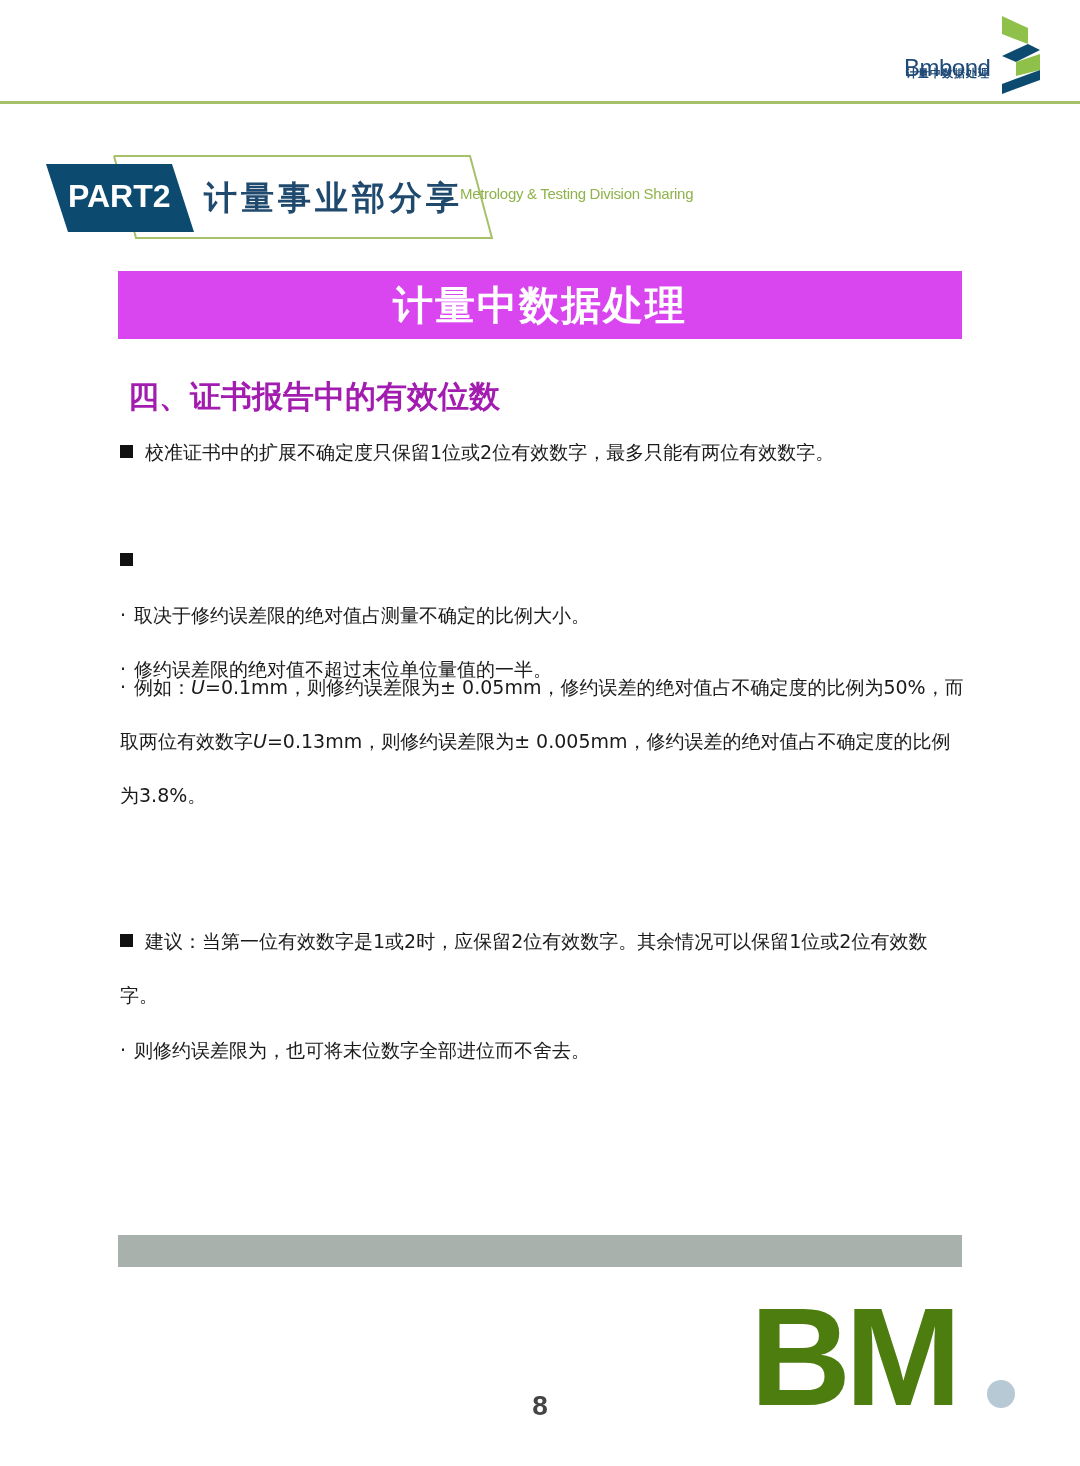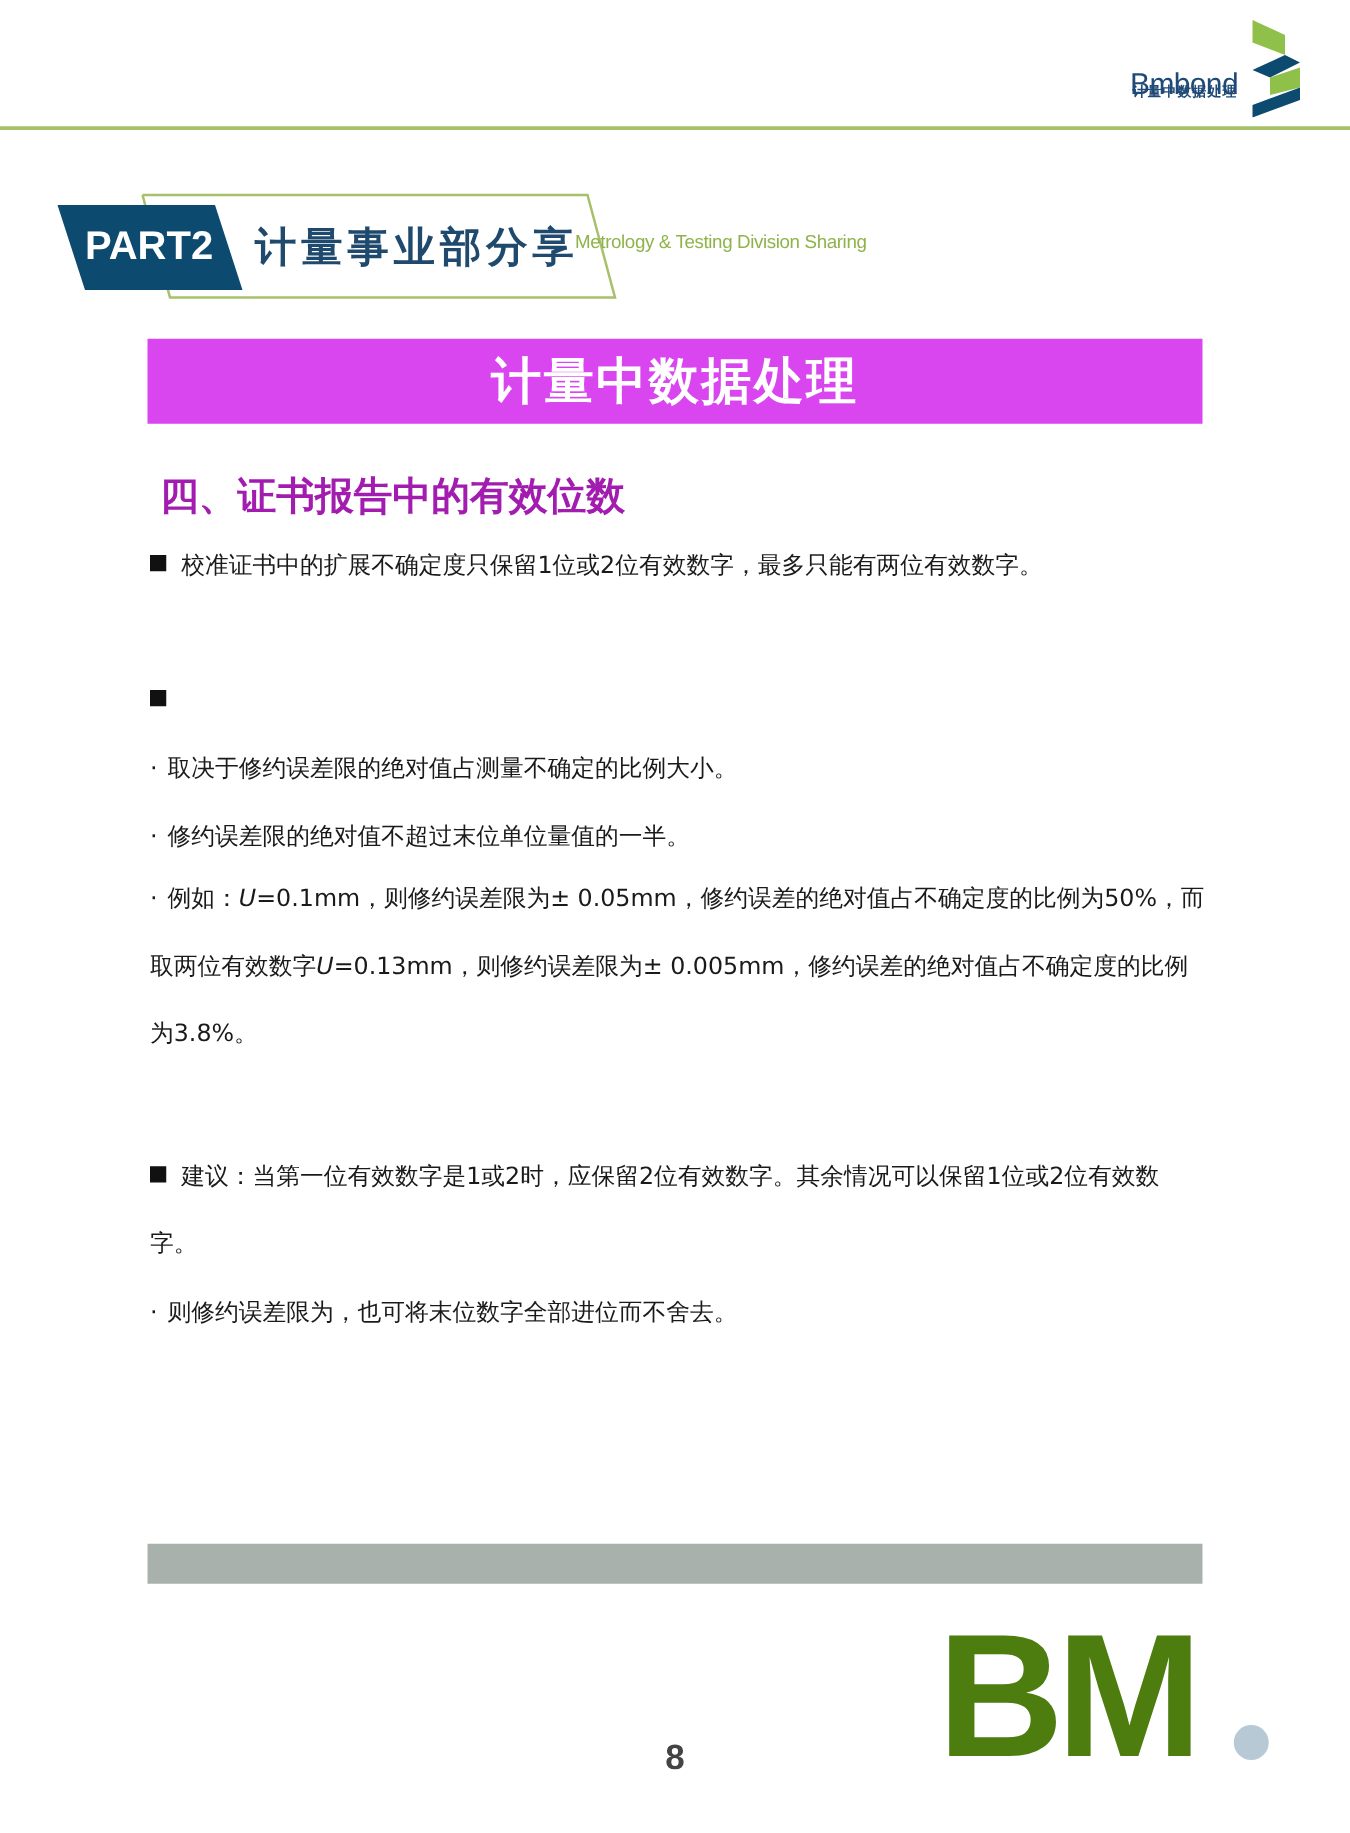--- a/index.html
+++ b/index.html
@@ -74,21 +74,21 @@
 </div>
 
 <div class="para" style="top:588px">
   <span class="dot">·</span><span>取决于修约误差限的绝对值占测量不确定的比例大小。</span>
 </div>
 
 <div class="para" style="top:642px">
   <span class="dot">·</span><span>修约误差限的绝对值不超过末位单位量值的一半。</span>
 </div>
 
-<div class="para" style="top:692px">
+<div class="para" style="top:660px">
   <span class="dot">·</span><span>例如：</span><i class="var">U</i><span>=0.1mm，则修约误差限为±  0.05mm，修约误差的绝对值占不确定度的比例为50%，而取两位有效数字</span><i class="var">U</i><span>=0.13mm，则修约误差限为±  0.005mm，修约误差的绝对值占不确定度的比例为3.8%。</span>
 </div>
 
 <div class="para" style="top:914px">
   <span class="sq"></span><span>建议：当第一位有效数字是1或2时，应保留2位有效数字。其余情况可以保留1位或2位有效数字。</span>
 </div>
 
 <div class="para" style="top:1023px">
   <span class="dot">·</span><span>则修约误差限为，也可将末位数字全部进位而不舍去。</span>
 </div>

